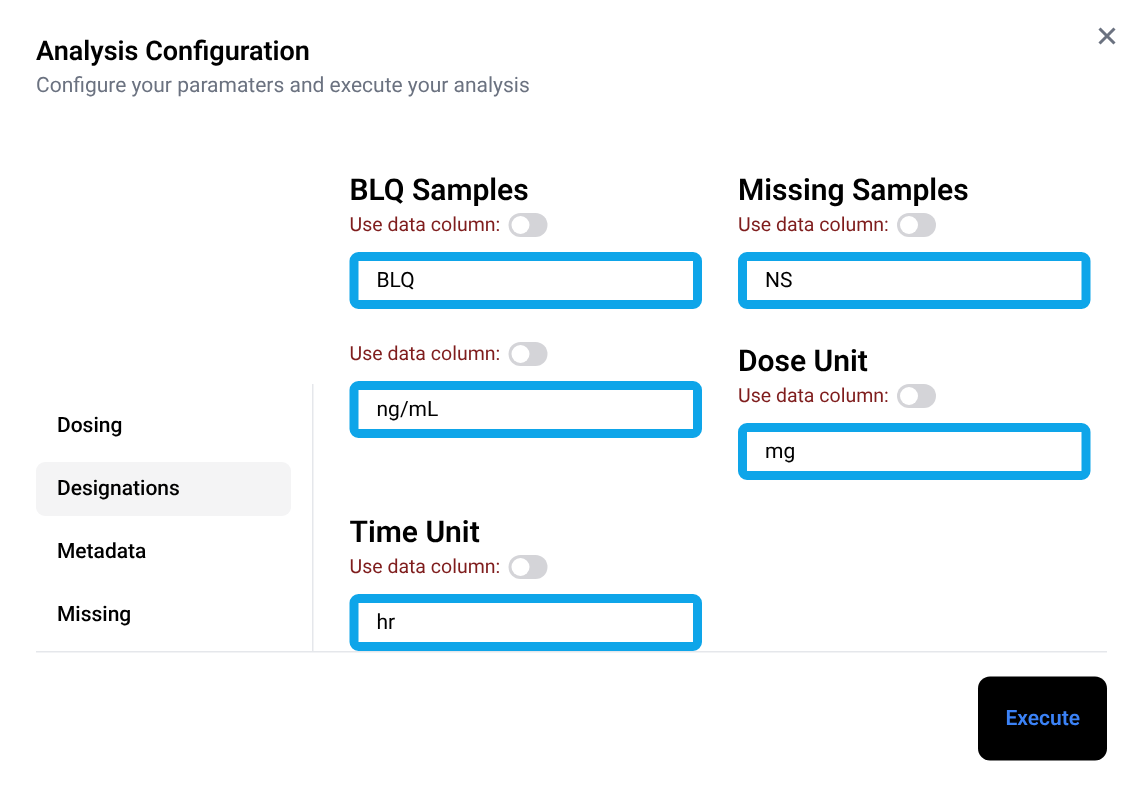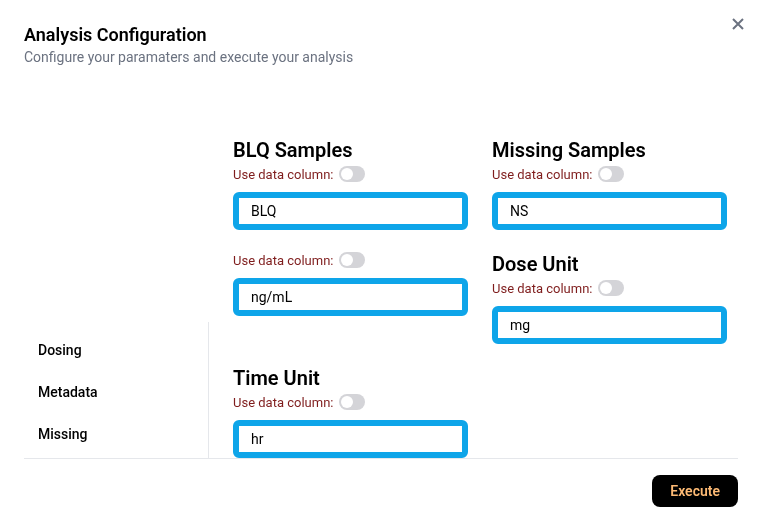--- a/index.html
+++ b/index.html
@@ -141,25 +141,25 @@
     }
     .footer {
       border-top: 1px solid #e5e7eb;
       padding: 16px 0;
       display: flex;
       justify-content: flex-end;
       margin-top: auto;
     }
     .execute-button {
       background: #000;
-      color: #fdba74;
+      color: #3b82f6;
       border: none;
       border-radius: 8px;
       padding: 0 18px;
-      height: 32px;
+      height: 56px;
       font-size: 14px;
       font-weight: 600;
       cursor: pointer;
       font-family: inherit;
     }
   </style>
 </head>
 <body>
 
 <div class="modal">
@@ -174,20 +174,23 @@
     <div class="title">Analysis Configuration</div>
     <div class="subtitle">Configure your paramaters and execute your analysis</div>
   </div>
 
   <div class="body">
 
     <div class="sidebar">
       <div class="sidebar-item">
         <span>Dosing</span>
       </div>
+      <div class="sidebar-item active">
+        <span>Designations</span>
+      </div>
       <div class="sidebar-item">
         <span>Metadata</span>
       </div>
       <div class="sidebar-item">
         <span>Missing</span>
       </div>
     </div>
 
     <div class="content">
 

